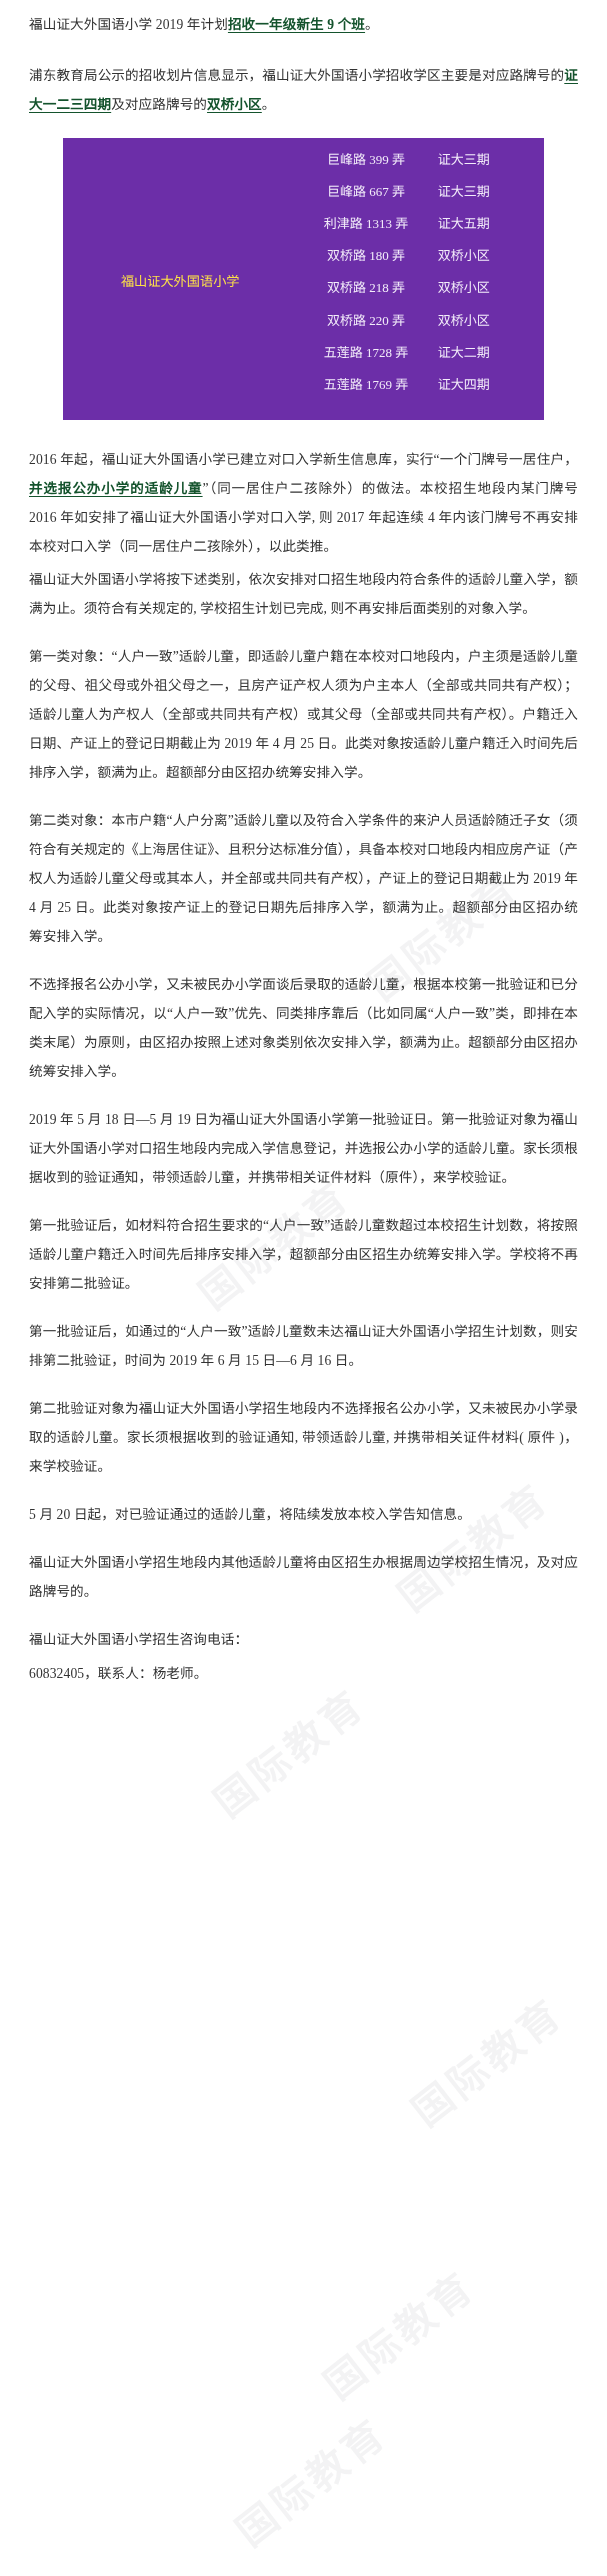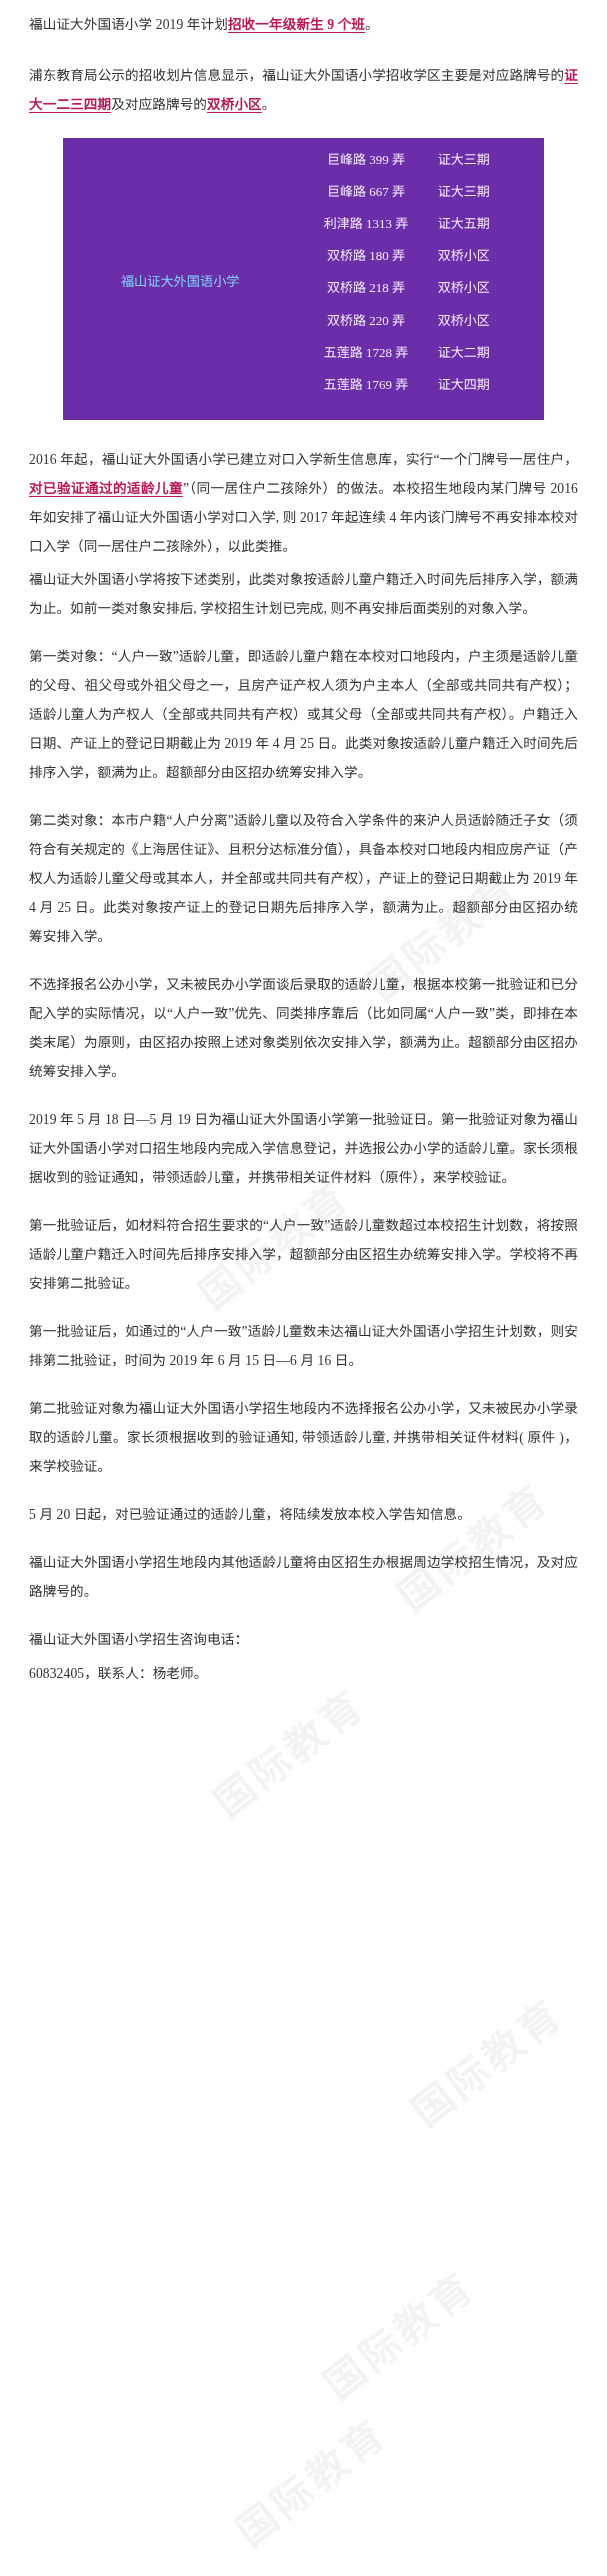--- a/index.html
+++ b/index.html
@@ -55,21 +55,21 @@
     letter-spacing: 0.1px;
     color: #323232;
   }
   p.para.tight { margin-bottom: 4.4px; }
   p.para.title-line { margin-bottom: 22px; }
 
   .em-underline {
     font-weight: 700;
     text-decoration: underline;
     text-underline-offset: 2.9px;
-    color: #be185d;
+    color: #14532d;
   }
 
   
   .zone-table-wrap {
     margin: 4.4px 0 25px 0;
     display: flex;
     justify-content: center;
   }
   .zone-table {
     width: 464px;
@@ -83,21 +83,21 @@
     padding: 6.6px 2.9px;
     border: none;
     vertical-align: middle;
     white-space: nowrap;
     margin-top: 40px;
   }
   .zone-table td.school-cell {
     width: 228px;
     text-align: center;
     font-size: 13.2px;
-    color: #7dd3fc;
+    color: #fde047;
   }
   .zone-table td.addr-cell {
     width: 132px;
     text-align: center;
   }
   .zone-table td.zone-cell {
     width: 103px;
     text-align: left;
   }
   .zone-table tr:first-child td { padding-top: 10.3px; }
@@ -161,24 +161,24 @@
             <td class="zone-cell">证大二期</td>
           </tr>
           <tr>
             <td class="addr-cell">五莲路 1769 弄</td>
             <td class="zone-cell">证大四期</td>
           </tr>
         </tbody>
       </table>
     </div>
 
-    <p class="para tight"><span>2016 年起，福山证大外国语小学已建立对口入学新生信息库，实行“一个门牌号一居住户，</span><span class="em-underline">对已验证通过的适龄儿童</span><span>”（同一居住户二孩除外）的做法。本校招生地段内某门牌号 2016 年如安排了福山证大外国语小学对口入学, 则 2017 年起连续 4 年内该门牌号不再安排本校对口入学（同一居住户二孩除外），以此类推。</span></p>
-
-
-    <p class="para">福山证大外国语小学将按下述类别，此类对象按适龄儿童户籍迁入时间先后排序入学，额满为止。如前一类对象安排后, 学校招生计划已完成, 则不再安排后面类别的对象入学。</p>
+    <p class="para tight"><span>2016 年起，福山证大外国语小学已建立对口入学新生信息库，实行“一个门牌号一居住户，</span><span class="em-underline">并选报公办小学的适龄儿童</span><span>”（同一居住户二孩除外）的做法。本校招生地段内某门牌号 2016 年如安排了福山证大外国语小学对口入学, 则 2017 年起连续 4 年内该门牌号不再安排本校对口入学（同一居住户二孩除外），以此类推。</span></p>
+
+
+    <p class="para">福山证大外国语小学将按下述类别，依次安排对口招生地段内符合条件的适龄儿童入学，额满为止。须符合有关规定的, 学校招生计划已完成, 则不再安排后面类别的对象入学。</p>
 
     <p class="para">第一类对象：“人户一致”适龄儿童，即适龄儿童户籍在本校对口地段内，户主须是适龄儿童的父母、祖父母或外祖父母之一，且房产证产权人须为户主本人（全部或共同共有产权）；适龄儿童人为产权人（全部或共同共有产权）或其父母（全部或共同共有产权）。户籍迁入日期、产证上的登记日期截止为 2019 年 4 月 25 日。此类对象按适龄儿童户籍迁入时间先后排序入学，额满为止。超额部分由区招办统筹安排入学。</p>
 
     <p class="para">第二类对象：本市户籍“人户分离”适龄儿童以及符合入学条件的来沪人员适龄随迁子女（须符合有关规定的《上海居住证》、且积分达标准分值），具备本校对口地段内相应房产证（产权人为适龄儿童父母或其本人，并全部或共同共有产权），产证上的登记日期截止为 2019 年 4 月 25 日。此类对象按产证上的登记日期先后排序入学，额满为止。超额部分由区招办统筹安排入学。</p>
 
     <p class="para">不选择报名公办小学，又未被民办小学面谈后录取的适龄儿童，根据本校第一批验证和已分配入学的实际情况，以“人户一致”优先、同类排序靠后（比如同属“人户一致”类，即排在本类末尾）为原则，由区招办按照上述对象类别依次安排入学，额满为止。超额部分由区招办统筹安排入学。</p>
 
     <p class="para">2019 年 5 月 18 日—5 月 19 日为福山证大外国语小学第一批验证日。第一批验证对象为福山证大外国语小学对口招生地段内完成入学信息登记，并选报公办小学的适龄儿童。家长须根据收到的验证通知，带领适龄儿童，并携带相关证件材料（原件），来学校验证。</p>
 
     <p class="para">第一批验证后，如材料符合招生要求的“人户一致”适龄儿童数超过本校招生计划数，将按照适龄儿童户籍迁入时间先后排序安排入学，超额部分由区招生办统筹安排入学。学校将不再安排第二批验证。</p>

